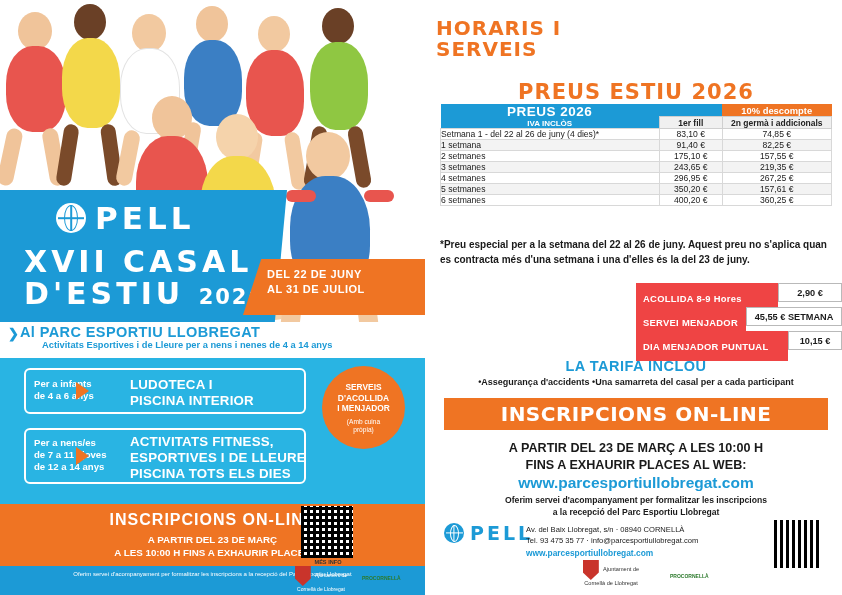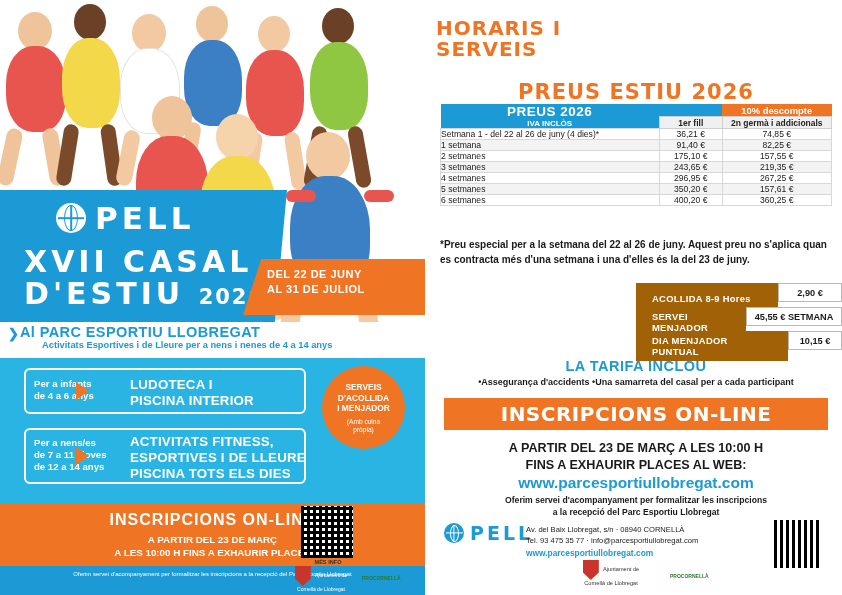--- a/index.html
+++ b/index.html
@@ -230,22 +230,22 @@
     font-size: 7.4px; color: #1a1a1a; line-height: 1.5;
   }
   .bullets div { margin-bottom: 3px; }
 
   .pillrow { position: absolute; left: 206px; width: 206px; height: 19px; }
   .pillrow.p1 { top: 283px; }
   .pillrow.p2 { top: 307px; }
   .pillrow.p3 { top: 331px; }
   .pill-orange {
     position: absolute; left: 0; top: 0; height: 30px;
-    background: #a16207; color: #ffffff; font-size: 9.4px; font-weight: bold;
-    display: flex; align-items: center; padding: 0 16px; letter-spacing: .3px;
+    background: #ef4444; color: #ffffff; font-size: 9.4px; font-weight: bold;
+    display: flex; align-items: center; padding: 0 7px; letter-spacing: .3px;
   }
   .pill-price {
     position: absolute; top: 0; height: 19px;
     border: 1px solid #b9b9b9; background: #ffffff;
     color: #1a1a1a; font-size: 9.2px; font-weight: bold;
     display: flex; align-items: center; justify-content: center;
   }
 
   .tarifa-title {
     position: absolute; left: 0; top: 358px; width: 412px; text-align: center;
@@ -471,21 +471,21 @@
         </td>
         <td class="th-blue" style="width:16%;background:#1c9ad6;"></td>
         <td class="th-orange" style="width:28%;">10% descompte</td>
       </tr>
       <tr>
         <td class="th-sub">1er fill</td>
         <td class="th-sub">2n germà i addicionals</td>
       </tr>
       <tr>
         <td class="lbl">Setmana 1 - del 22 al 26 de juny (4 dies)*</td>
-        <td class="val">36,21 €</td>
+        <td class="val">83,10 €</td>
         <td class="val">74,85 €</td>
       </tr>
       <tr class="alt">
         <td class="lbl">1 setmana</td>
         <td class="val">91,40 €</td>
         <td class="val">82,25 €</td>
       </tr>
       <tr>
         <td class="lbl">2 setmanes</td>
         <td class="val">175,10 €</td>

